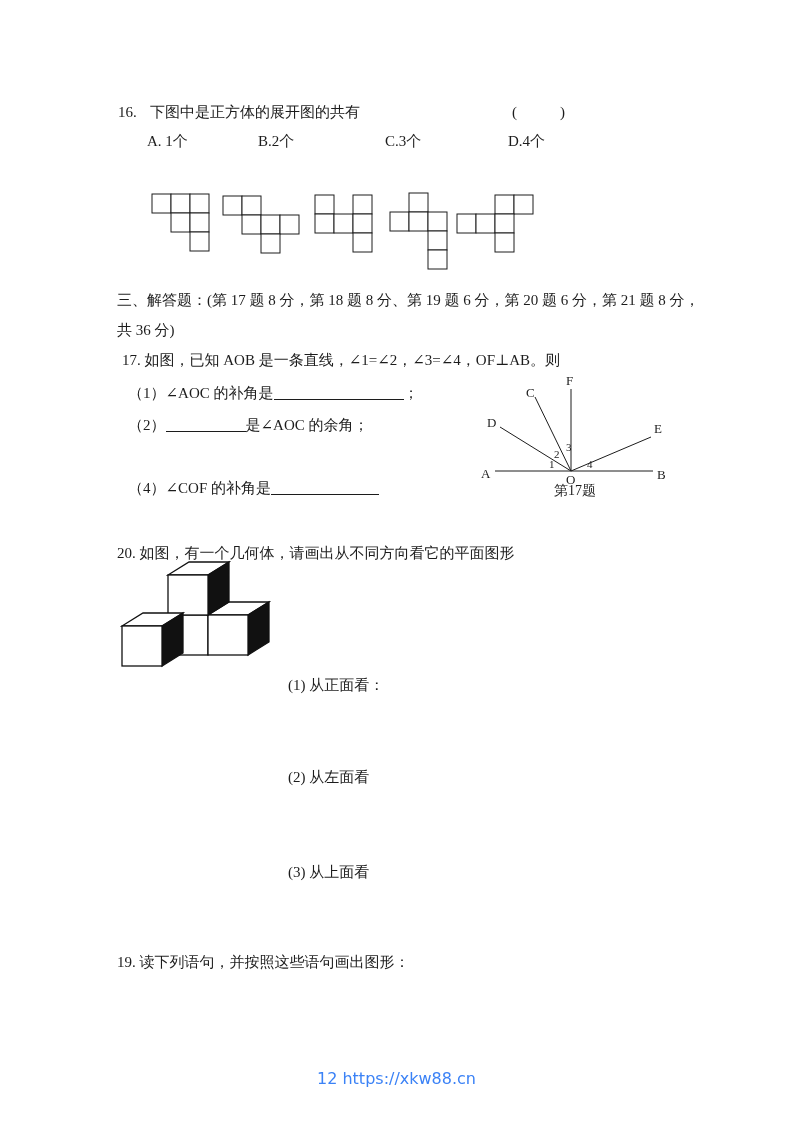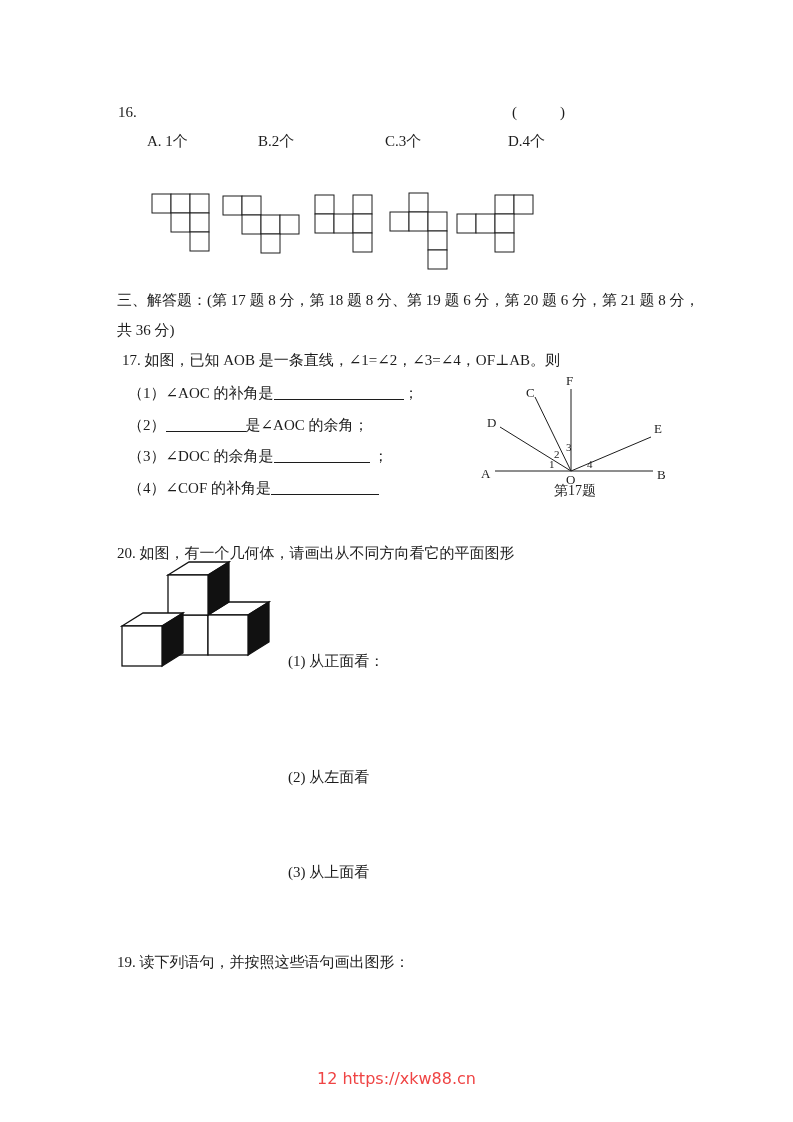--- a/index.html
+++ b/index.html
@@ -13,29 +13,30 @@
   .net{position:absolute;}
   svg{display:block;}
   .fig17 text{font-family:"Liberation Serif","DejaVu Serif",serif;fill:#1c1c1c;font-size:13px;}
   .fig17 text.small{font-size:11px;}
   .fig17 text.cap{font-size:14px;}
   .fig17 line{stroke:#1c1c1c;stroke-width:1;}
   .cube-fig polygon,.cube-fig rect{stroke:#111;stroke-width:1.3;}
   .face-w{fill:#ffffff;}
   .face-b{fill:#111111;}
   .footer{position:absolute;left:0;top:1069px;width:793px;text-align:center;
-    font-family:"DejaVu Sans","Liberation Sans",sans-serif;font-size:16px;color:#ef4444;}
+    font-family:"DejaVu Sans","Liberation Sans",sans-serif;font-size:16px;color:#3b82f6;}
   .ital{font-style:italic;}
 </style>
 </head>
 <body>
 
 <div class="page">
 
   <span class="abs" style="left:118px;top:103px">16.</span>
+  <span class="abs" style="left:150px;top:103px">下图中是正方体的展开图的共有</span>
   <span class="abs" style="left:512px;top:103px">(</span>
   <span class="abs" style="left:560px;top:103px">)</span>
 
   <span class="abs" style="left:147px;top:132px">A. 1个</span>
   <span class="abs" style="left:258px;top:132px">B.2个</span>
   <span class="abs" style="left:385px;top:132px">C.3个</span>
   <span class="abs" style="left:508px;top:132px">D.4个</span>
 
   <div class="net" style="left:151px;top:193px">
       <svg width="59" height="59">
@@ -90,21 +91,20 @@
 
   <span class="abs" style="left:117px;top:291px">三、解答题：(第 17 题 8 分，第 18 题 8 分、第 19 题 6 分，第 20 题 6 分，第 21 题 8 分，</span>
   <span class="abs" style="left:117px;top:321px">共 36 分)</span>
 
   <span class="abs" style="left:122px;top:351px">17. 如图，已知 AOB 是一条直线，∠1=∠2，∠3=∠4，OF⊥AB。则</span>
 
   <span class="abs" style="left:128px;top:384px"><span>（1）∠AOC 的补角是</span><span class="blank w1"></span><span>；</span></span>
 
   <span class="abs" style="left:128px;top:416px"><span>（2）</span><span class="blank w2"></span><span>是∠AOC 的余角；</span></span>
 
-  <span class="abs" style="left:128px;top:447px"><span>（3）∠DOC 的余角是</span><span class="blank w3"></span><span> ；</span></span>
 
   <span class="abs" style="left:128px;top:479px"><span>（4）∠COF 的补角是</span><span class="blank w4"></span><span></span></span>
 
   <svg class="fig17 abs" style="left:478px;top:371px" width="200" height="132" viewBox="0 0 200 132">
     <line x1="17" y1="100" x2="175" y2="100"></line>
     <line x1="93" y1="100" x2="22" y2="56"></line>
     <line x1="93" y1="100" x2="57" y2="26"></line>
     <line x1="93" y1="100" x2="93" y2="18"></line>
     <line x1="93" y1="100" x2="173" y2="66"></line>
     <text x="3" y="107">A</text>
@@ -133,21 +133,21 @@
 
     <polygon class="face-w" points="56,19 96,19 117,6 77,6"></polygon>
     <polygon class="face-b" points="96,19 117,6 117,46 96,59"></polygon>
     <rect class="face-w" x="56" y="19" width="40" height="40"></rect>
 
     <polygon class="face-w" points="10,70 50,70 71,57 31,57"></polygon>
     <polygon class="face-b" points="50,70 71,57 71,97 50,110"></polygon>
     <rect class="face-w" x="10" y="70" width="40" height="40"></rect>
   </svg>
 
-  <span class="abs" style="left:288px;top:652px">(1) 从正面看：</span>
+  <span class="abs" style="left:288px;top:676px">(1) 从正面看：</span>
   <span class="abs" style="left:288px;top:768px">(2) 从左面看</span>
   <span class="abs" style="left:288px;top:863px">(3) 从上面看</span>
 
   <span class="abs" style="left:117px;top:953px">19. 读下列语句，并按照这些语句画出图形：</span>
 
   <div class="footer">12 https://xkw88.cn</div>
 
 </div>
 
 </body></html>

